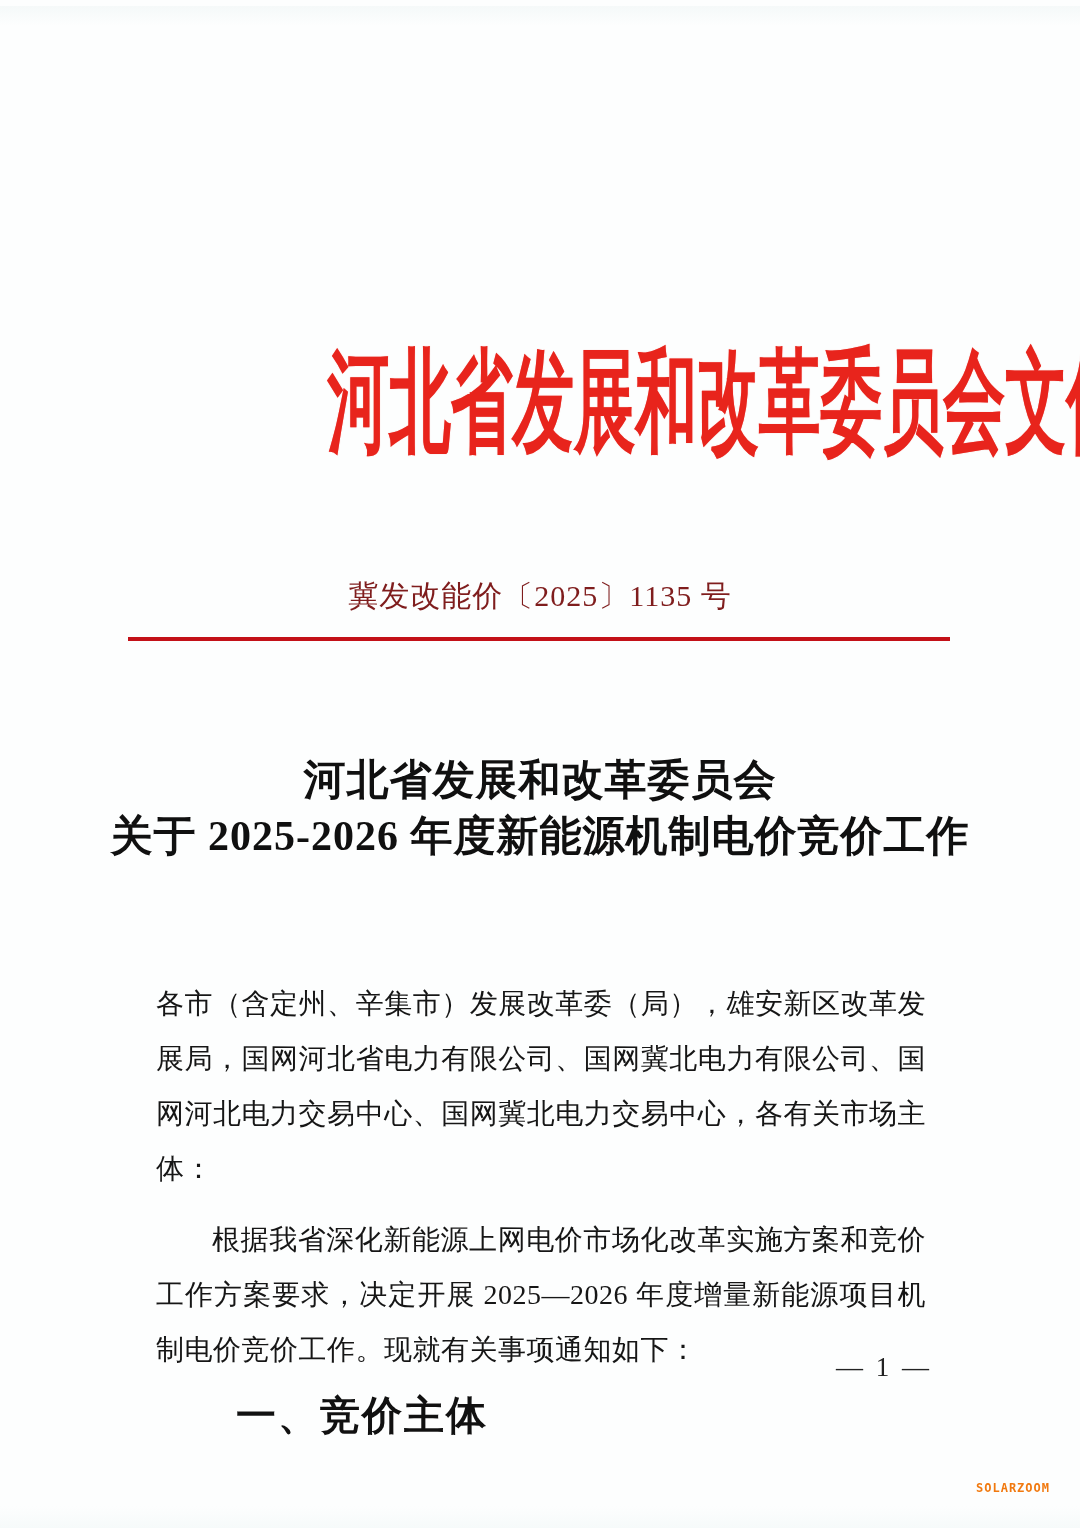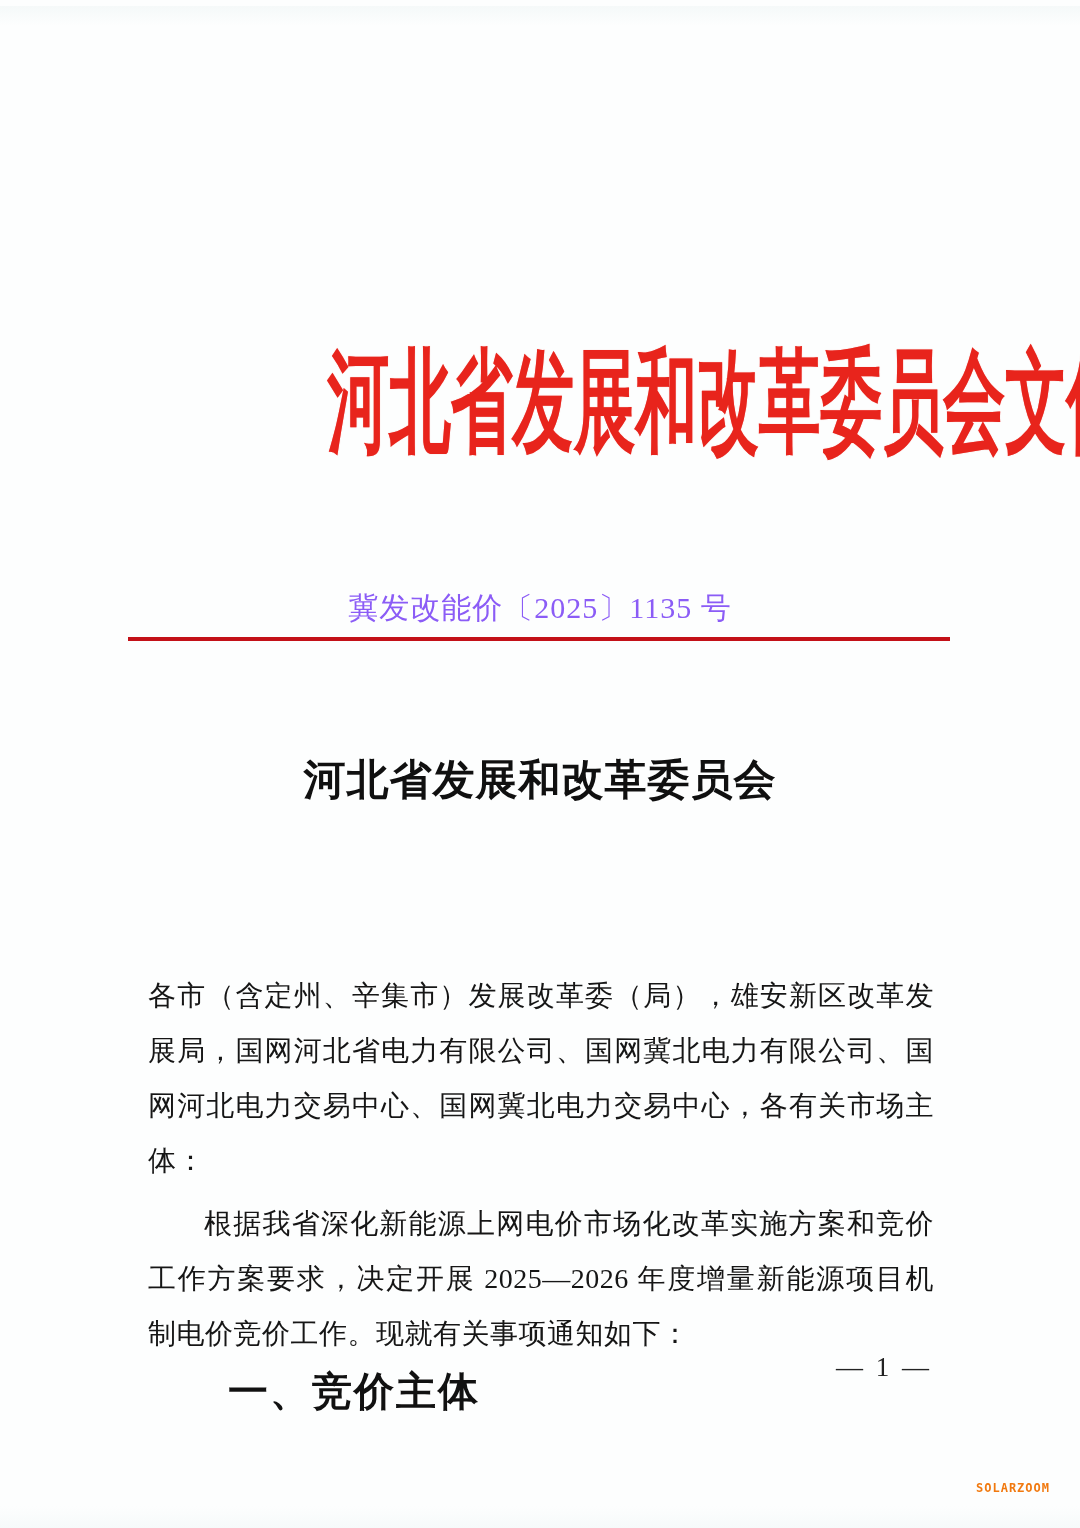--- a/index.html
+++ b/index.html
@@ -29,25 +29,25 @@
     display:inline-block;
     transform:scaleX(0.55);
     transform-origin:50% 50%;
     font-size:112px;
     font-weight:700;
     color:#e8241c;
     letter-spacing:0px;
     text-shadow:0 0 1px rgba(232,36,28,.6);
   }
   .doc-number{
-    position:absolute;top:588px;left:0;width:100%;
+    position:absolute;top:576px;left:0;width:100%;
     text-align:center;
     font-size:30px;
     letter-spacing:1px;
-    color:#8b5cf6;
+    color:#7f1d1d;
   }
   .red-divider{
     position:absolute;top:637px;left:128px;
     width:822px;height:4px;
     background:#c31118;
   }
   .notice-title{
     position:absolute;top:752px;left:0;width:100%;
     text-align:center;
     font-size:42px;
@@ -57,21 +57,21 @@
     color:#101010;
   }
   .body-block{
     position:absolute;top:960px;left:140px;width:802px;
     font-size:28px;
     line-height:55px;
     letter-spacing:0.5px;
     text-align:justify;
     color:#161616;
   }
-  .body-block p{margin:8px;}
+  .body-block p{margin:16px;}
   .indent{text-indent:2em;}
   .section-heading{
     font-family:"Liberation Sans","DejaVu Sans",sans-serif;
     font-weight:700;
     font-size:40px;
     line-height:44px;
     letter-spacing:2px;
     color:#111;
   }
   .page-number{
@@ -99,20 +99,21 @@
   <div class="banner">
     <span class="stretch">河北省发展和改革委员会文件</span>
   </div>
 
   <div class="doc-number">冀发改能价〔2025〕1135 号</div>
 
   <div class="red-divider"></div>
 
   <div class="notice-title">
     <div>河北省发展和改革委员会</div>
+    <div>关于 2025-2026 年度新能源机制电价竞价工作</div>
   </div>
 
   <div class="body-block">
     <p>各市（含定州、辛集市）发展改革委（局），雄安新区改革发展局，国网河北省电力有限公司、国网冀北电力有限公司、国网河北电力交易中心、国网冀北电力交易中心，各有关市场主体：</p>
     <p class="indent">根据我省深化新能源上网电价市场化改革实施方案和竞价工作方案要求，决定开展 2025—2026 年度增量新能源项目机制电价竞价工作。现就有关事项通知如下：</p>
     <p class="indent section-heading">一、竞价主体</p>
   </div>
 
   <div class="page-number">— 1 —</div>
 

